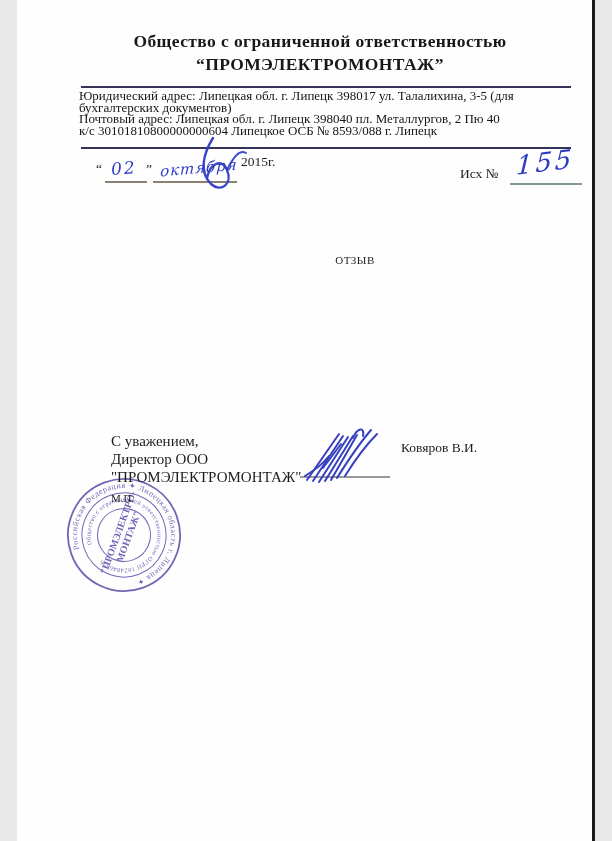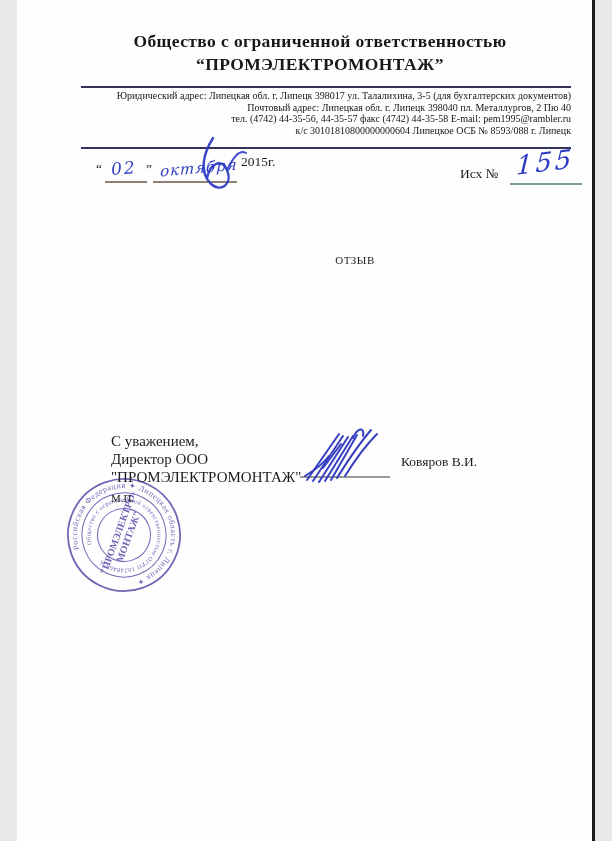--- a/index.html
+++ b/index.html
@@ -8,58 +8,57 @@
     font-family:"Liberation Serif", serif;color:#1c1c1e;overflow:hidden;
     margin:0 auto;
   }
   .abs{position:absolute;}
   .scan-edge{right:0;top:0;width:3px;height:841px;background:#1a1a1a;}
   .header{top:30px;left:0;width:606px;text-align:center;font-weight:bold;
           font-size:17.5px;line-height:23px;letter-spacing:.4px;color:#181818;}
   .rule{height:2px;background:#34345a;}
   .rule1{left:64px;top:86px;width:490px;}
   .rule2{left:64px;top:147px;width:490px;}
-  .contacts{left:62px;top:90px;width:492px;text-align:right;
-            font-size:10px;line-height:11.6px;color:#151515;}
+  .contacts{left:62px;top:90px;width:492px;text-align:left;
+            font-size:13px;line-height:11.6px;color:#151515;}
   .printed{font-size:13.5px;color:#1c1c1e;}
   .ink{color:#2e3cc4;font-style:italic;font-family:"DejaVu Serif", serif;}
   .hand-day{left:94px;top:158px;font-size:17px;transform:rotate(-4deg);letter-spacing:2px;}
   .hand-month{left:143px;top:159px;font-size:15px;transform:rotate(-5deg) skewX(-8deg);letter-spacing:1px;}
   .hand-ref{left:499px;top:147px;font-size:26px;transform:rotate(-7deg) skewX(-10deg);letter-spacing:3px;}
   .uline{height:1.5px;}
   .u-day{left:88px;top:181px;width:42px;background:#8c8072;}
   .u-month{left:136px;top:181px;width:84px;background:#8c8072;}
   .u-ref{left:493px;top:183px;width:72px;background:#7f9b98;}
   .title{top:254px;left:338px;transform:translateX(-50%);font-size:11px;letter-spacing:.5px;}
   .body-par{left:75px;top:286px;width:470px;font-size:13.5px;line-height:20.5px;
             text-align:justify;text-indent:55px;color:#1a1a1a;}
   .sig-block{left:94px;top:432px;font-size:15px;line-height:18px;}
   .mp{left:94px;top:492px;font-size:11px;}
   .sig-line{left:283px;top:476px;width:90px;height:1.5px;background:#9a9a9a;}
-  .signer{left:384px;top:454px;font-size:13.5px;}
+  .signer{left:384px;top:440px;font-size:13.5px;}
   svg{display:block;}
 </style>
 </head>
 <body>
 
 <div class="page">
 
   <div class="abs scan-edge"></div>
 
   <div class="abs header">
     <div>Общество  с ограниченной ответственностью</div>
     <div>“ПРОМЭЛЕКТРОМОНТАЖ”</div>
   </div>
 
   <div class="abs rule rule1"></div>
 
   <div class="abs contacts">
     <div>Юридический адрес: Липецкая обл. г. Липецк 398017  ул. Талалихина, 3-5 (для бухгалтерских документов)</div>
     <div>Почтовый адрес: Липецкая обл. г. Липецк 398040 пл. Металлургов, 2 Пю 40</div>
-    <div>тел.  (4742) 44-35-56,  44-35-57 факс (4742) 44-35-58 E-mail: pem1995@rambler.ru</div>
     <div>к/с 30101810800000000604 Липецкое ОСБ № 8593/088 г. Липецк</div>
   </div>
 
   <div class="abs rule rule2"></div>
 
   <span class="abs printed" style="left:79px;top:161px;">“</span>
   <div class="abs uline u-day"></div>
   <span class="abs ink hand-day">02</span>
   <span class="abs printed" style="left:129px;top:161px;">”</span>
   <div class="abs uline u-month"></div>

